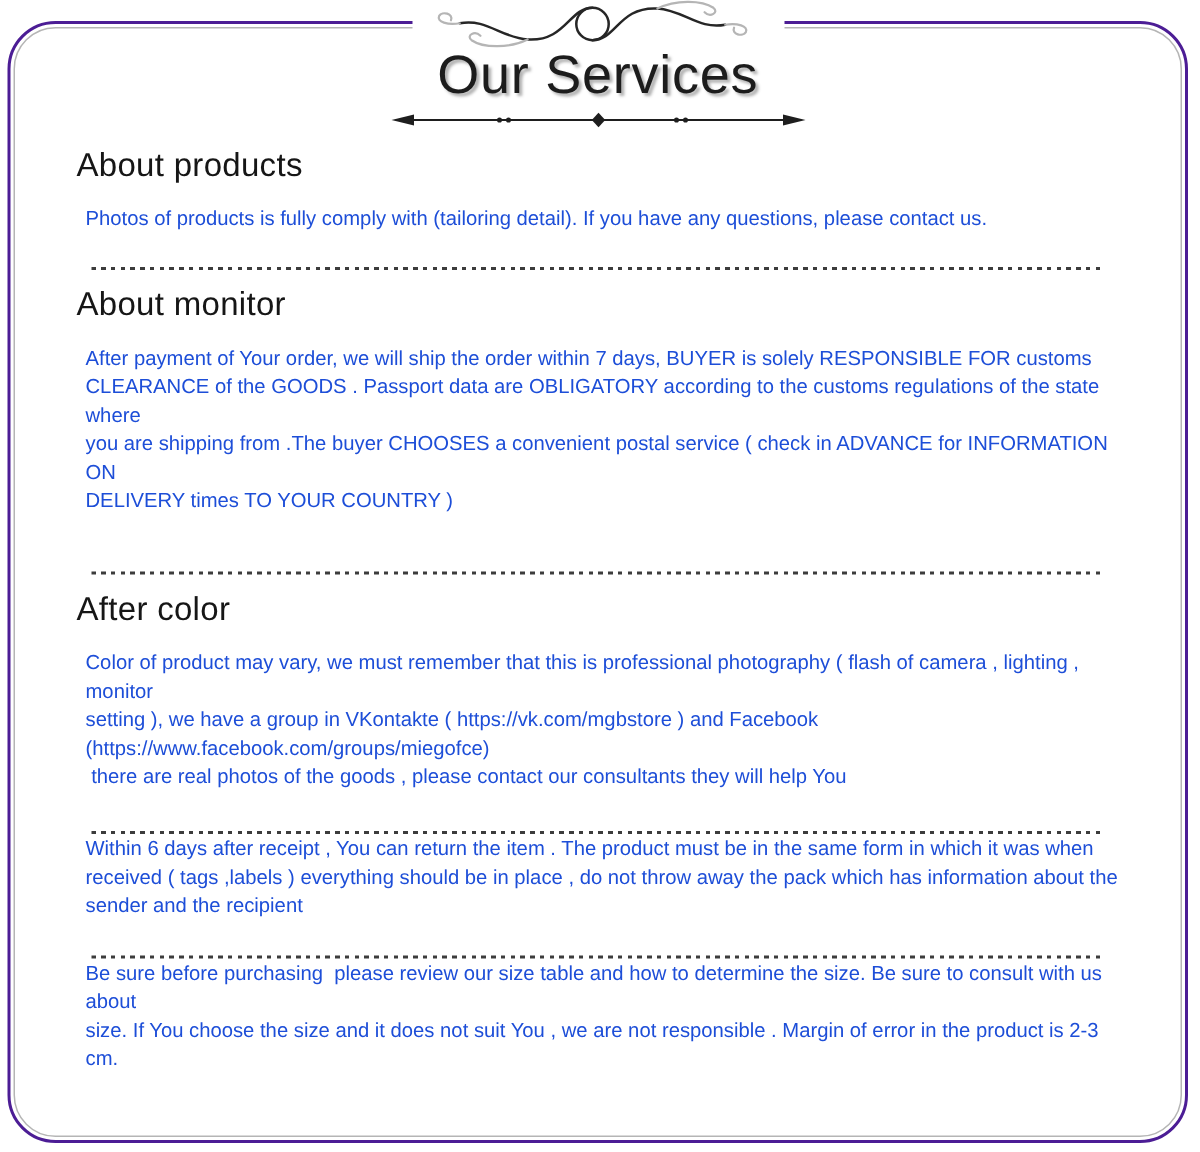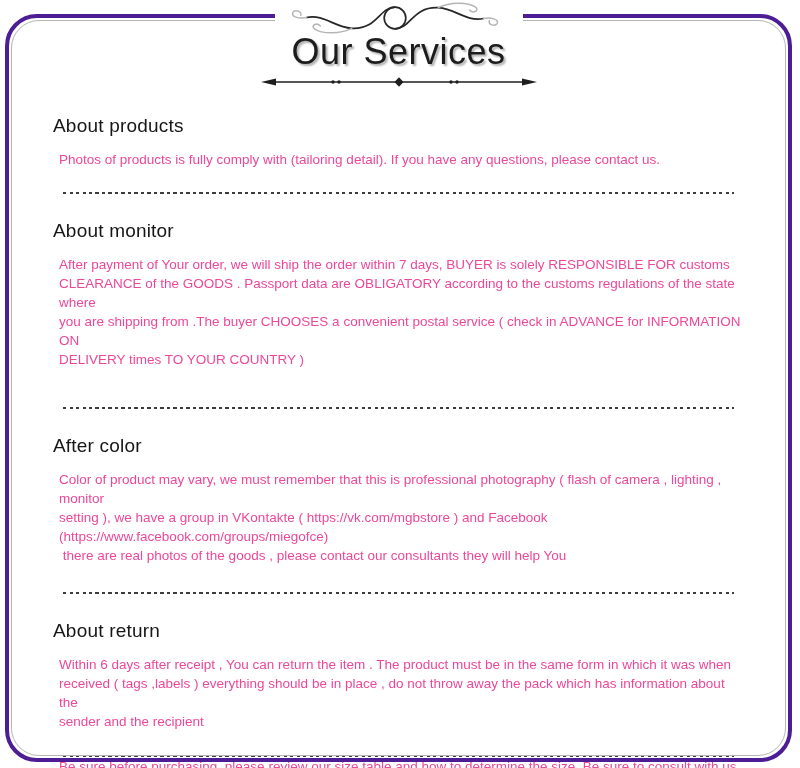--- a/index.html
+++ b/index.html
@@ -16,21 +16,21 @@
     background: #ffffff;
     overflow: hidden;
   }
   
   .frame {
     position: absolute;
     left: 5px;
     top: 14px;
     right: 8px;
     bottom: 6px;
-    border: 4px solid #4c1d95;
+    border: 2px solid #4c1d95;
     border-radius: 32px;
     background: #ffffff;
   }
   .frame::before {
     content: "";
     position: absolute;
     inset: 2px;
     border: 1px solid #b5b5b5;
     border-radius: 28px;
     pointer-events: none;
@@ -61,33 +61,33 @@
     text-shadow: 2px 2px 2px rgba(60,60,60,0.4);
   }
   .arrow-divider {
     margin-top: 3px;
     line-height: 0;
   }
   .content {
     padding: 0 42px 0 44px;
   }
   h2.sec-heading {
-    font-size: 19px;
+    font-size: 22px;
     font-weight: 400;
     color: #161616;
-    margin: 26px 0 13px 0;
+    margin: 10px 0 13px 0;
     letter-spacing: 0.2px;
   }
   .sec-body {
     font-size: 13.5px;
     line-height: 19px;
     margin: 0 0 0 6px;
     max-width: 706px;
     white-space: pre-wrap;
-    color: #ec4899;
+    color: #1d4ed8;
   }
   .divider {
     height: 2px;
     margin: 30px 12px 0 10px;
     background-image: repeating-linear-gradient(90deg, #3c3c3c 0 3px, transparent 3px 6.5px);
   }
   .divider.d1 { margin-top: 23px; }
   .divider.d2 { margin-top: 38px; }
   .divider.d3 { margin-top: 27px; }
   .divider.d4 { margin-top: 24px; }
@@ -156,21 +156,20 @@
         <h2 class="sec-heading">After color</h2>
         <p class="sec-body">Color of product may vary, we must remember that this is professional photography ( flash of camera , lighting , monitor
 setting ), we have a group in VKontakte ( https://vk.com/mgbstore ) and Facebook
 (https://www.facebook.com/groups/miegofce)
  there are real photos of the goods , please contact our consultants they will help You</p>
       </section>
 
       <div class="divider d3"></div>
 
       <section class="sec-4">
-        <h2 class="sec-heading">About return</h2>
         <p class="sec-body">Within 6 days after receipt , You can return the item . The product must be in the same form in which it was when
 received ( tags ,labels ) everything should be in place , do not throw away the pack which has information about the
 sender and the recipient</p>
       </section>
 
       <div class="divider d4"></div>
 
       <section class="sec-5">
         <p class="sec-body">Be sure before purchasing  please review our size table and how to determine the size. Be sure to consult with us about
 size. If You choose the size and it does not suit You , we are not responsible . Margin of error in the product is 2-3 cm.</p>

